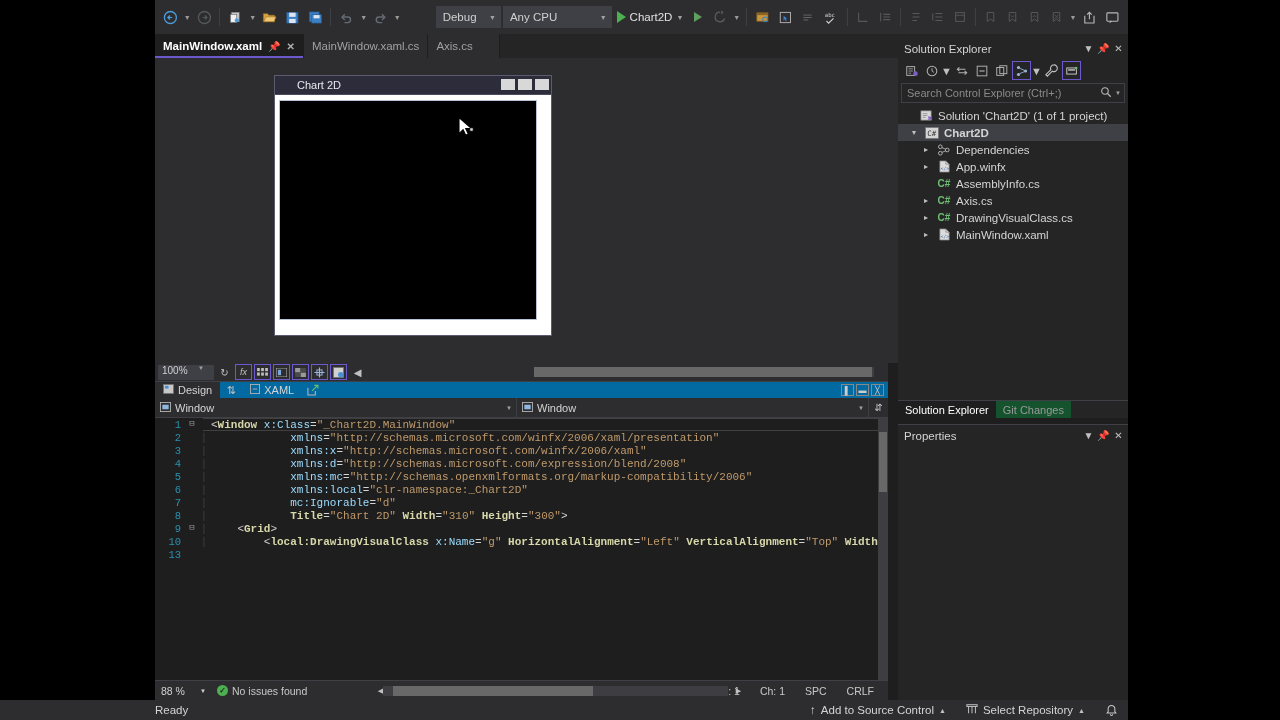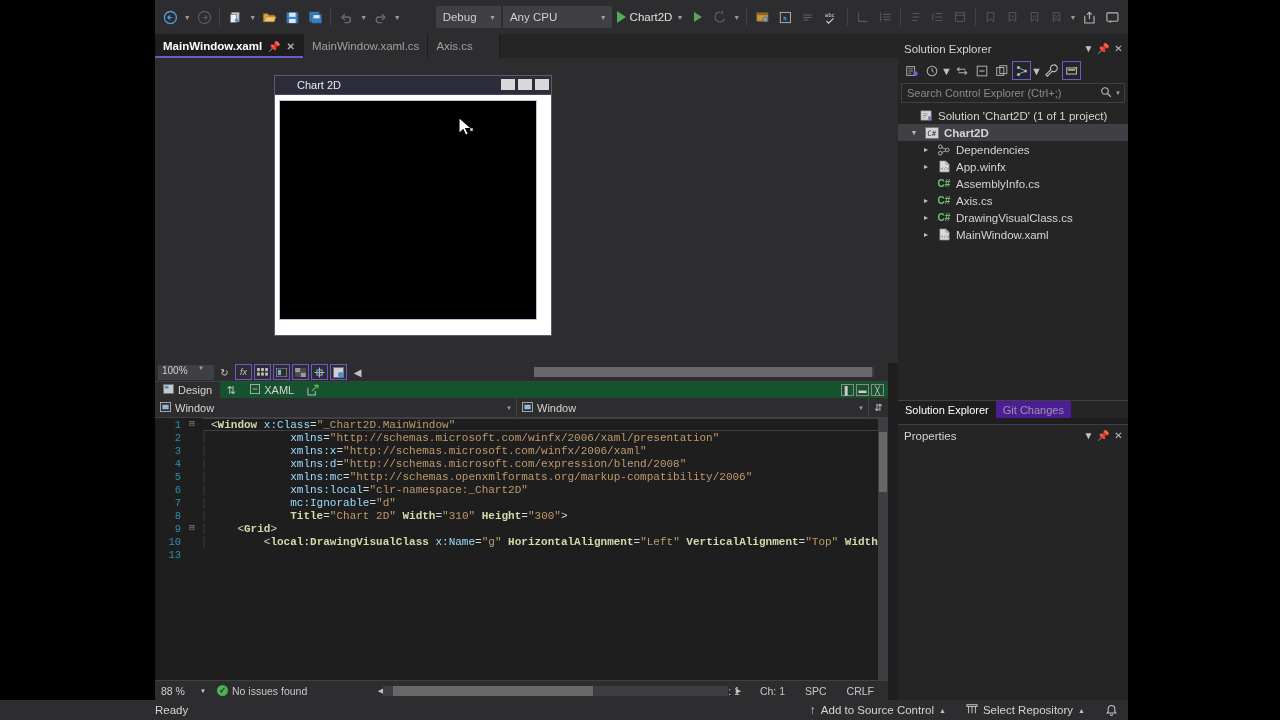--- a/index.html
+++ b/index.html
@@ -189,21 +189,21 @@
     background: #3e3e42;
   }
   .zoom-hscroll .thumb {
     position: absolute; left: 0; top: 0; width: 338px; height: 10px;
     background: #686868;
   }
 
   
   .splitbar {
     position: absolute; left: 155px; top: 381px; width: 733px; height: 17px;
-    background: #14532d;
+    background: #0369a1;
     display: flex; align-items: center;
     border-top: 1px solid #3f3f46;
   }
   .sb-tab {
     display: flex; align-items: center; gap: 4px;
     height: 17px; padding: 0 8px; font-size: 11px; color: #d4d4d4;
   }
   .sb-tab.active { background: #2d2d30; }
   .sb-swap {
     width: 22px; display: flex; align-items: center; justify-content: center;
@@ -374,21 +374,21 @@
   .cs-badge { color: #6fbf73; font-size: 10px; font-weight: bold; }
 
   
   .panel-tabs {
     position: absolute; left: 898px; top: 400px; width: 230px; height: 18px;
     background: #252526; display: flex; align-items: stretch;
     border-top: 1px solid #3f3f46;
   }
   .ptab {
     display: flex; align-items: center; padding: 0 7px;
-    font-size: 11px; color: #9a9a9a; background: #4c1d95;
+    font-size: 11px; color: #9a9a9a; background: #14532d;
   }
   .ptab.active { background: #1e1e1e; color: #ffffff; }
 
   
   .props-panel {
     position: absolute; left: 898px; top: 424px; width: 230px; height: 276px;
     background: #252526;
     border-top: 1px solid #3f3f46;
   }
 

